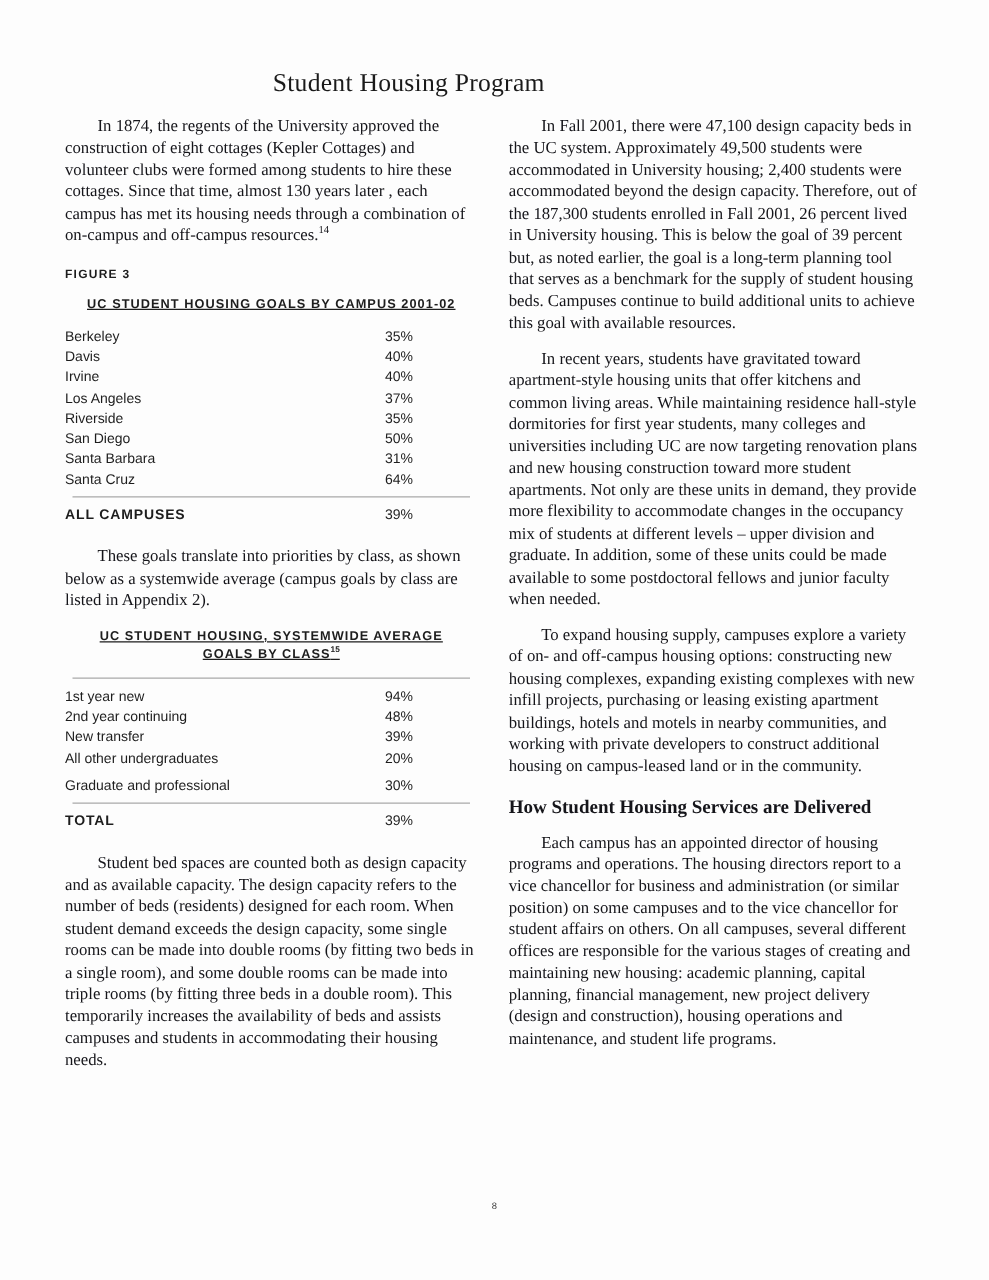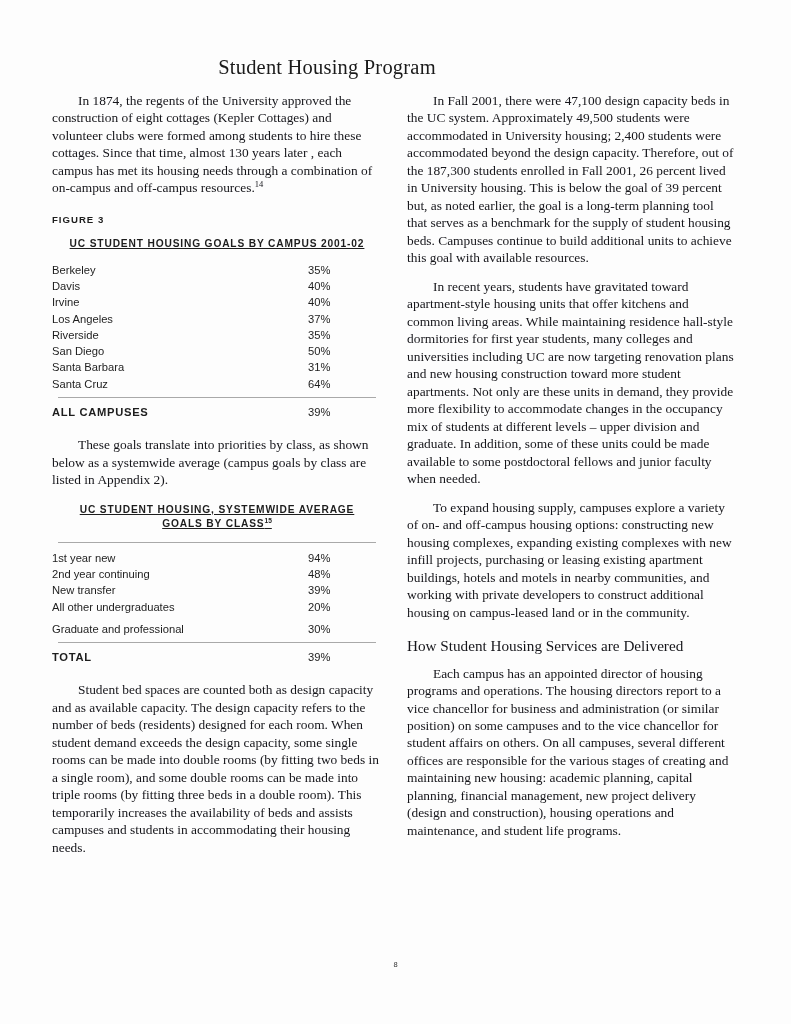--- a/index.html
+++ b/index.html
@@ -52,21 +52,21 @@
 
   sup {
     font-size: 8.5px;
     vertical-align: super;
     line-height: 0;
   }
 
   .section-head {
     font-family: "Liberation Serif", serif;
     font-size: 15.2px;
-    font-weight: 400;
+    font-weight: 700;
     margin: 16px 0 10px 0;
     text-indent: 0;
     color: #15151a;
   }
 
   
   .figure {
     margin: 14px 0 16px 0;
     text-indent: 0;
     font-family: "Liberation Sans", sans-serif;

